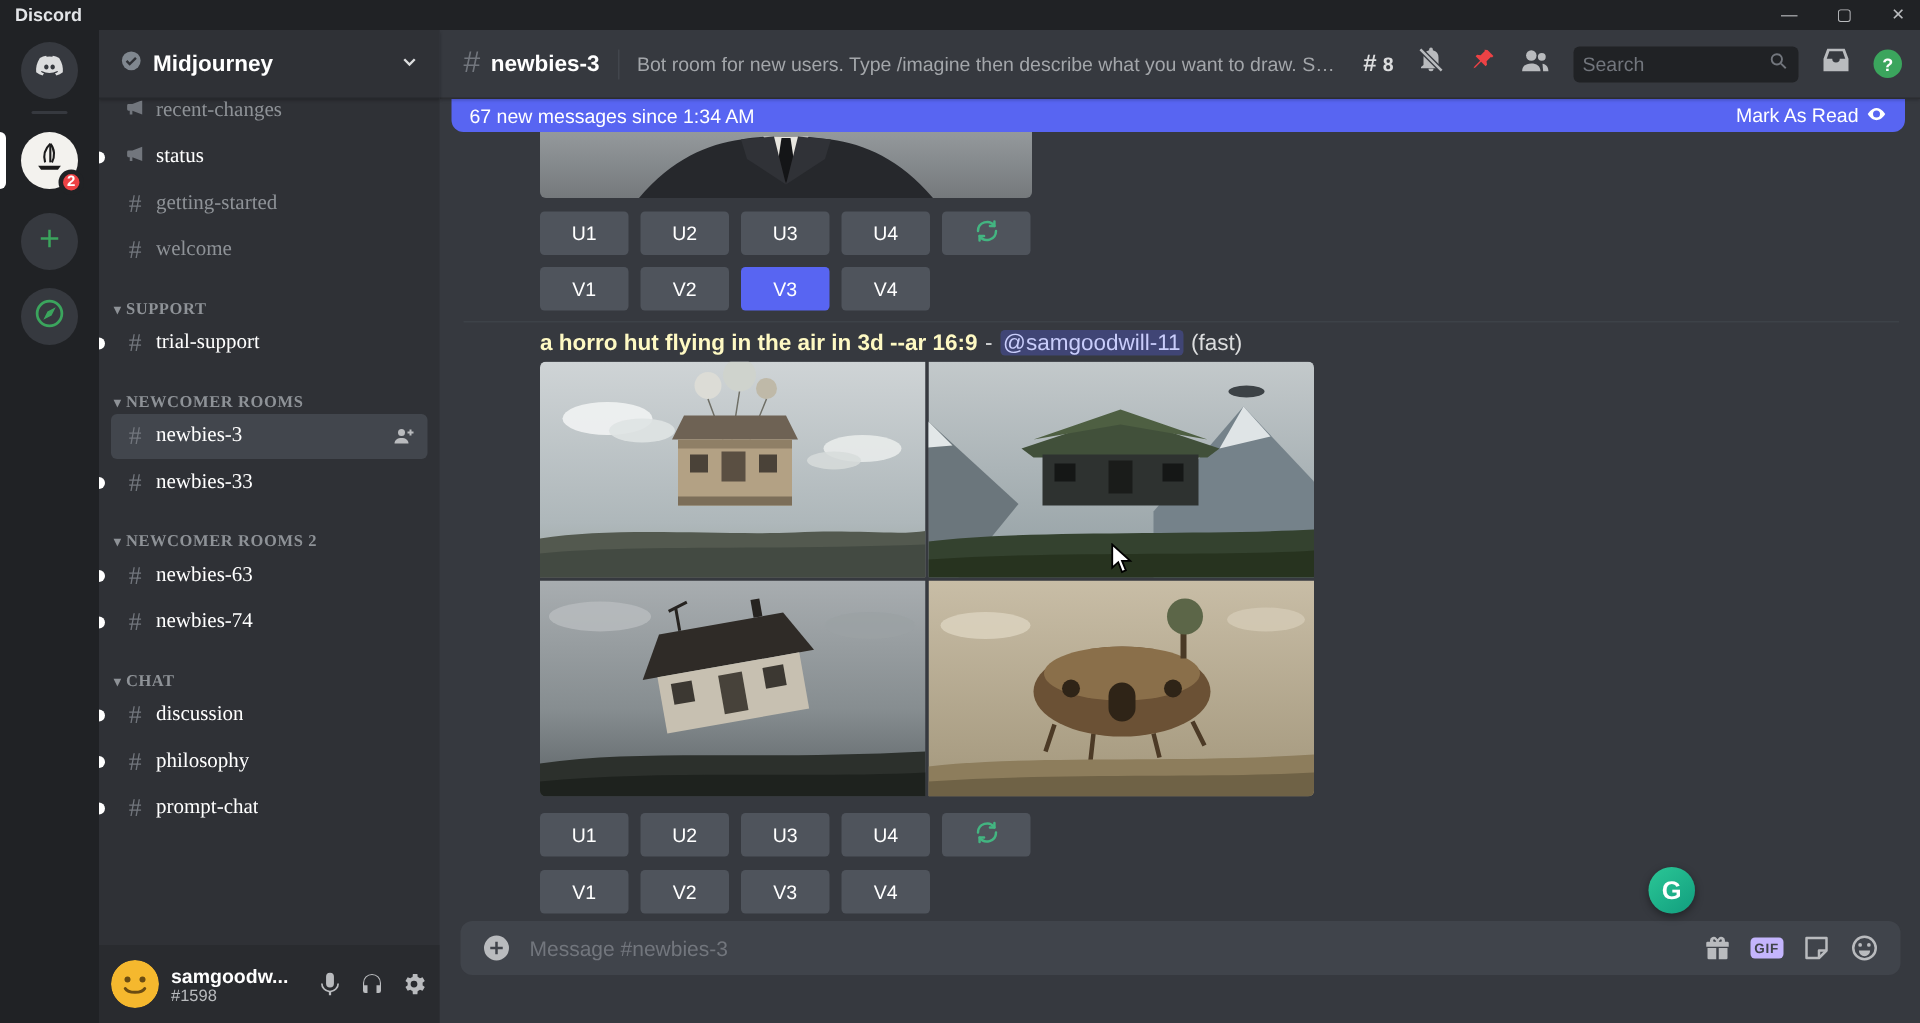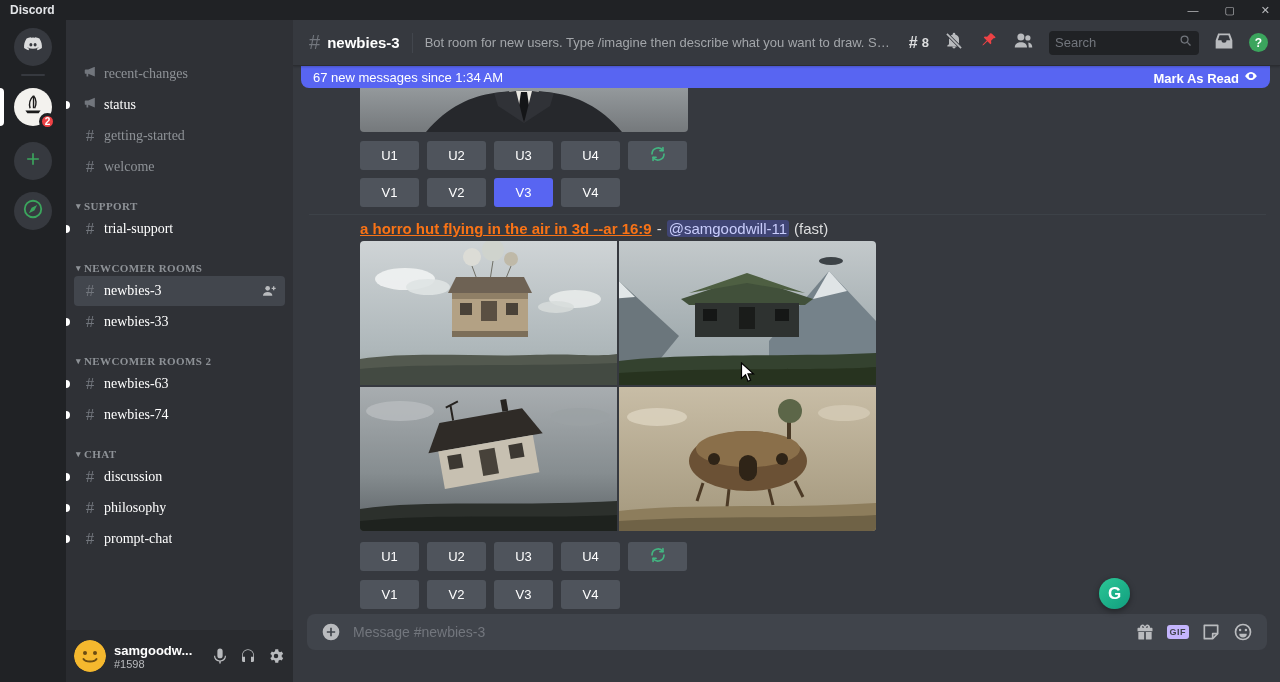--- a/index.html
+++ b/index.html
@@ -60,33 +60,33 @@
   .tb-right { display:flex; align-items:center; gap:15px; margin-left:12px; }
   .tb-ic { display:flex; align-items:center; gap:4px; cursor:pointer; position:relative; }
   .th-hash { color:#dcddde; font-size:16px; font-weight:700; }
   .th-count { color:#dcddde; font-size:13px; font-weight:600; }
   .searchbar { width:150px; height:24px; background:#202225; border-radius:4px; display:flex; align-items:center; padding:0 6px; cursor:text;gap:16px; }
   .search-ph { color:#72767d; font-size:13px; flex:1; }
   .help-circle { width:19px; height:19px; border-radius:50%; background:#3ba55d; color:#fff; font-size:12px; font-weight:700; display:flex; align-items:center; justify-content:center; cursor:pointer; }
 
   .notice { position:absolute; top:46px; left:8px; right:10px; height:22px; background:#5865f2; border-radius:0 0 8px 8px; display:flex; align-items:center; padding:0 12px; z-index:4; cursor:pointer; }
   .notice-text { color:#fff; font-size:13px; }
-  .notice-action { margin-left:auto; display:flex; align-items:flex-end; gap:5px; color:#fff; font-size:13px; font-weight:700; cursor:pointer;padding-left:48px; }
+  .notice-action { margin-left:auto; display:flex; align-items:flex-start; gap:5px; color:#fff; font-size:13px; font-weight:400; cursor:pointer;padding-left:48px; }
 
   .attach-partial { position:absolute; left:67px; top:68px; width:328px; height:44px; border-radius:0 0 4px 4px; overflow:hidden; cursor:pointer; }
   .attach-partial svg { display:block; width:100%; height:100%; }
 
   .btn-row { position:absolute; left:67px; display:flex; gap:8px; }
   .r1 { top:121px; } .r2 { top:158px; } .r3 { top:522px; } .r4 { top:560px; }
   .mj-btn { min-width:59px; height:29px; background:#4f545c; border:none; border-radius:3px; color:#fff; font-family:Liberation Sans, sans-serif; font-size:13px; font-weight:500; display:flex; align-items:center; justify-content:center; cursor:pointer; }
   .mj-btn.primary { background:#5865f2; }
 
   .msg-divider { position:absolute; top:194px; left:16px; right:14px; height:1px; background:rgba(66,70,77,.65); }
   .prompt-line { position:absolute; top:200px; left:67px; right:20px; font-size:15px; color:#dcddde; white-space:nowrap; }
-  .prompt { font-weight:700; color:#f97316;text-decoration:underline; }
+  .prompt { font-weight:700; color:#fef9c3; }
   .dash { margin:0 5px; }
   .mention { background:rgba(88,101,242,.3); color:#c9cdfb; border-radius:3px; padding:0 2px; font-weight:500; cursor:pointer; }
   .mode { margin-left:5px; color:#dcddde; }
 
   .img-grid { position:absolute; left:67px; top:221px; width:516px; height:290px; display:grid; grid-template-columns:257px 257px; grid-template-rows:144px 144px; gap:2px; border-radius:4px; overflow:hidden; }
   .img-cell { cursor:pointer; }
   .img-cell svg { display:block; width:100%; height:100%; }
 
   .composer { position:absolute; left:14px; right:13px; top:594px; height:36px; background:#40444b; border-radius:8px; display:flex; align-items:center; padding:0 14px; gap:12px; z-index:6; }
   .comp-ph { flex:1; color:#72767d; font-size:14px; cursor:text; }
@@ -141,20 +141,34 @@
     <div class="rail-item rail-explore">
       <span>
         <svg width="22" height="22" viewBox="0 0 24 24" fill="#3ba55d">
             <path d="M12 2a10 10 0 1 0 0 20 10 10 0 0 0 0-20zm0 18a8 8 0 1 1 0-16 8 8 0 0 1 0 16zm4.5-12.5-3 6-6 3 3-6z"></path>
           </svg>
       </span>
     </div>
   </div>
 
   <div class="sidebar">
+    <div class="sb-header">
+      <span>
+        <svg width="15" height="15" viewBox="0 0 24 24">
+            <circle cx="12" cy="12" r="10" fill="#80878f"></circle>
+            <path d="M7 12.2l3.3 3.3L17 9" stroke="#2f3136" stroke-width="2.6" fill="none"></path>
+          </svg>
+      </span>
+      <span class="sb-title">Midjourney</span>
+      <span>
+        <svg width="12" height="12" viewBox="0 0 12 12" fill="none" stroke="#dcddde" stroke-width="1.6">
+            <path d="M2.5 4.5 6 8l3.5-3.5"></path>
+          </svg>
+      </span>
+    </div>
 
     <div class="sb-list">
 
       <div class="channel first">
 
         <span class="ch-icon"><svg width="14" height="14" viewBox="0 0 16 16" fill="#72767d">
               <path d="M13.5 2 6 5H3a1 1 0 0 0-1 1v3a1 1 0 0 0 1 1h1v3h2v-3l7.5 3z"></path>
             </svg></span>
         <span class="ch-label">recent-changes</span>
       </div>

